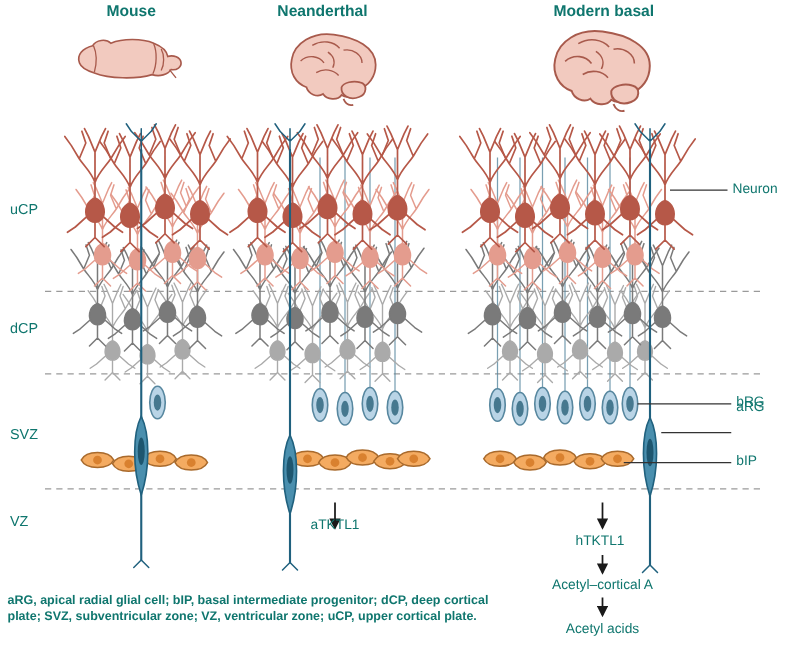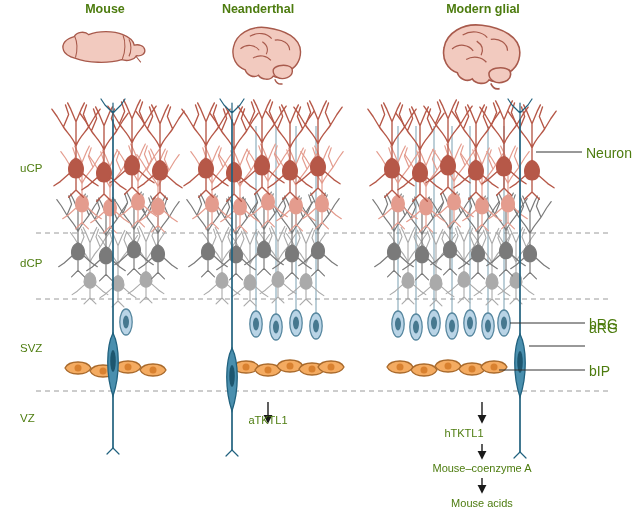--- a/index.html
+++ b/index.html
@@ -14,29 +14,29 @@
   #stage{position:relative;width:640px;height:524px;background:#fff;
     font-family:"Liberation Sans",sans-serif;overflow:hidden}
   #stage svg{position:absolute;left:0;top:0}
   .n-red{color:var(--c-nred)} .n-sal{color:var(--c-nsal)}
   .n-gd{color:var(--c-ngd)}  .n-gl{color:var(--c-ngl)}
   .fiber{stroke:var(--c-brgs);stroke-width:1;opacity:.8;fill:none}
   .arg-fiber{stroke:var(--c-args);stroke-width:1.7;fill:none;stroke-linecap:round}
   .dash{stroke:#9a9a9a;stroke-width:1;stroke-dasharray:5 4}
   .leader{stroke:#333;stroke-width:1}
   .parrow{stroke:#1a1a1a;stroke-width:1.4}
-  .lbl{position:absolute;color:#4d7c0f;white-space:nowrap}
+  .lbl{position:absolute;color:#0f766e;white-space:nowrap}
   .col-h{top:2px;transform:translateX(-50%);font-weight:700;font-size:12.5px}
   #h-mouse{left:105px} #h-neand{left:258px} #h-modern{left:483px}
-  .zone{left:20px;font-size:11.5px}
+  .zone{left:8px;font-size:11.5px}
   #z-ucp{top:162px} #z-dcp{top:257px} #z-svz{top:342px} #z-vz{top:412px}
-  .rlab{left:589px;font-size:14px}
+  .rlab{left:589px;font-size:11px}
   #r-neuron{left:586px;top:145px} #r-brg{top:316px} #r-arg{top:320px} #r-bip{top:363px}
   .pway{transform:translateX(-50%);font-size:11px}
-  #p-atk{left:268px;top:414px} #p-htk{left:464px;top:427px}
+  #p-atk{left:268px;top:414px} #p-htk{left:480px;top:427px}
   #p-ace{left:482px;top:462px} #p-fat{left:482px;top:497px}
   .caption{left:6px;top:474px;width:402px;font-size:10px;font-weight:700;
     line-height:1.32;white-space:normal}
 </style>
 </head>
 <body>
 
 <div id="stage">
 
   <svg width="640" height="524" viewBox="0 0 640 524" xmlns="http://www.w3.org/2000/svg" xmlns:xlink="http://www.w3.org/1999/xlink">
@@ -210,30 +210,31 @@
     <line class="leader" x1="499" y1="370" x2="585" y2="370"></line>
 
     <line class="parrow" marker-end="url(#ah)" x1="268" y1="402" x2="268" y2="422"></line>
     <line class="parrow" marker-end="url(#ah)" x1="482" y1="402" x2="482" y2="422"></line>
     <line class="parrow" marker-end="url(#ah)" x1="482" y1="444" x2="482" y2="458"></line>
     <line class="parrow" marker-end="url(#ah)" x1="482" y1="478" x2="482" y2="492"></line>
   </svg>
 
   <div class="lbl col-h" id="h-mouse">Mouse</div>
   <div class="lbl col-h" id="h-neand">Neanderthal</div>
-  <div class="lbl col-h" id="h-modern">Modern glial</div>
+  <div class="lbl col-h" id="h-modern">Modern basal</div>
 
   <div class="lbl zone" id="z-ucp">uCP</div>
   <div class="lbl zone" id="z-dcp">dCP</div>
   <div class="lbl zone" id="z-svz">SVZ</div>
   <div class="lbl zone" id="z-vz">VZ</div>
 
   <div class="lbl rlab" id="r-neuron">Neuron</div>
   <div class="lbl rlab" id="r-brg">bRG</div>
   <div class="lbl rlab" id="r-arg">aRG</div>
   <div class="lbl rlab" id="r-bip">bIP</div>
 
   <div class="lbl pway" id="p-atk">aTKTL1</div>
   <div class="lbl pway" id="p-htk">hTKTL1</div>
-  <div class="lbl pway" id="p-ace">Mouse–coenzyme A</div>
-  <div class="lbl pway" id="p-fat">Mouse acids</div>
-
+  <div class="lbl pway" id="p-ace">Acetyl–cortical A</div>
+  <div class="lbl pway" id="p-fat">Acetyl acids</div>
+
+  <div class="lbl caption" id="caption">aRG, apical radial glial cell; bIP, basal intermediate progenitor; dCP, deep cortical plate; SVZ, subventricular zone; VZ, ventricular zone; uCP, upper cortical plate.</div>
 </div>
 
 </body></html>

